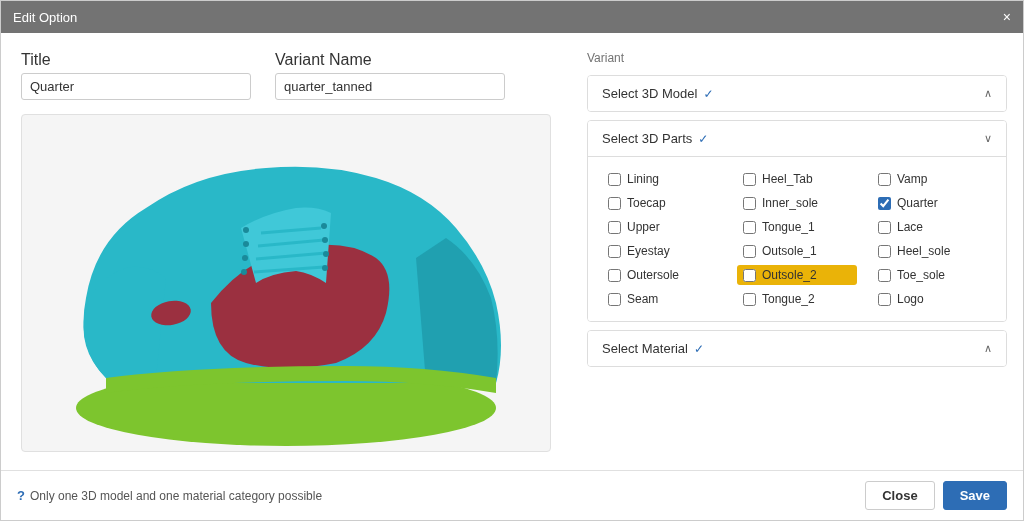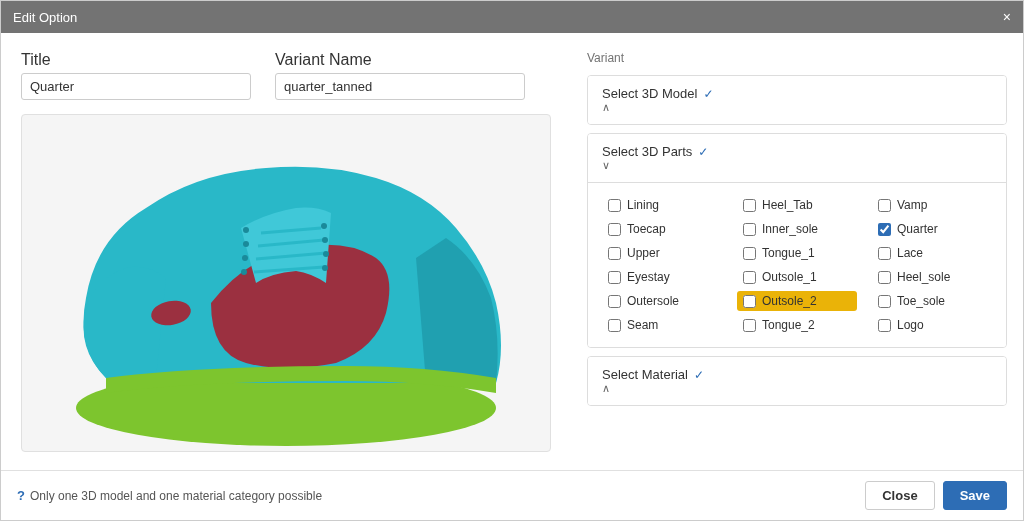--- a/index.html
+++ b/index.html
@@ -13,30 +13,30 @@
     .content { display: flex; flex: 1; overflow: hidden; }
 
     
     .left-panel { width: 570px; padding: 18px 20px; flex-shrink: 0; display: flex; flex-direction: column; gap: 14px; }
 
     .form-row { display: flex; gap: 24px; }
     .form-group { display: flex; flex-direction: column; gap: 4px; }
     .form-group label { font-size: 16px; color: #333; font-weight: 400; }
     .form-group input { border: 1px solid #ccc; border-radius: 3px; padding: 5px 8px; font-size: 13px; color: #333; }
     .title-input { width: 230px; }
-    .variant-input { width: 250px; }
+    .variant-input { width: 230px; }
 
     .shoe-preview { flex: 1; background: #f5f5f5; border-radius: 4px; border: 1px solid #e0e0e0; display: flex; align-items: center; justify-content: center; min-height: 300px; overflow: hidden; }
 
     
     .right-panel { flex: 1; padding: 18px 16px; display: flex; flex-direction: column; gap: 0; overflow-y: auto; }
     .right-panel-label { font-size: 12px; color: #737373; margin-bottom: 10px; font-weight: 500; }
 
     .section { border: 1px solid #ddd; border-radius: 4px; margin-bottom: 8px; overflow: hidden; }
-    .section-header { display: flex; justify-content: space-between; align-items: flex-start; padding: 10px 14px; background: #fff; cursor: pointer; border-bottom: 1px solid #ddd; flex-direction: column; }
+    .section-header { display: flex; justify-content: space-between; align-items: center; padding: 10px 14px; background: #fff; cursor: pointer; border-bottom: 1px solid #ddd; }
     .section-header.no-border { border-bottom: none; }
     .section-title { font-size: 13px; color: #333; font-weight: 500; display: flex; align-items: center; gap: 6px; }
     .check-icon { color: #2d6db5; font-size: 12px; }
     .chevron { font-size: 11px; color: #666; }
 
     .parts-grid { display: grid; grid-template-columns: repeat(3, 1fr); gap: 4px 15px; padding: 12px 14px; background: #fff; }
     .part-item { display: flex; align-items: center; gap: 6px; padding: 3px 6px; border-radius: 3px; }
     .part-item.highlighted { background: #eab308; }
     .part-item input[type="checkbox"] { width: 13px; height: 13px; cursor: pointer; accent-color: #2d6db5; }
     .part-item label { font-size: 12px; color: #333; cursor: pointer; }

